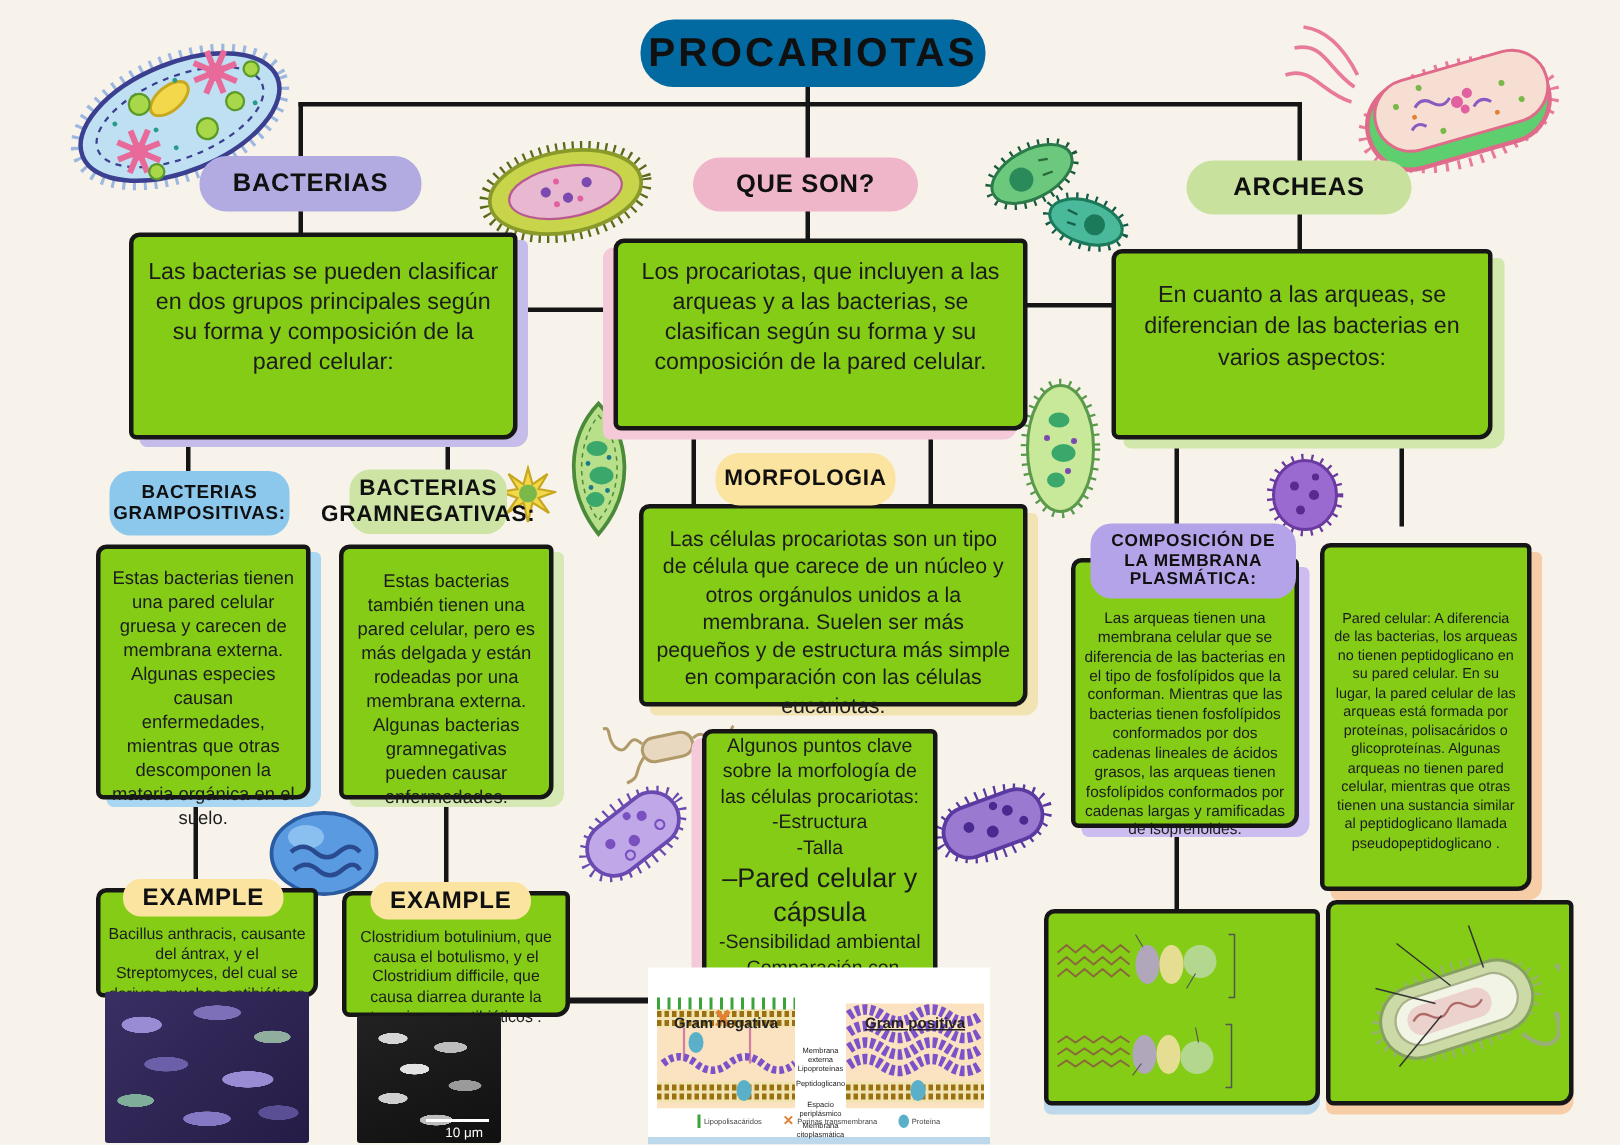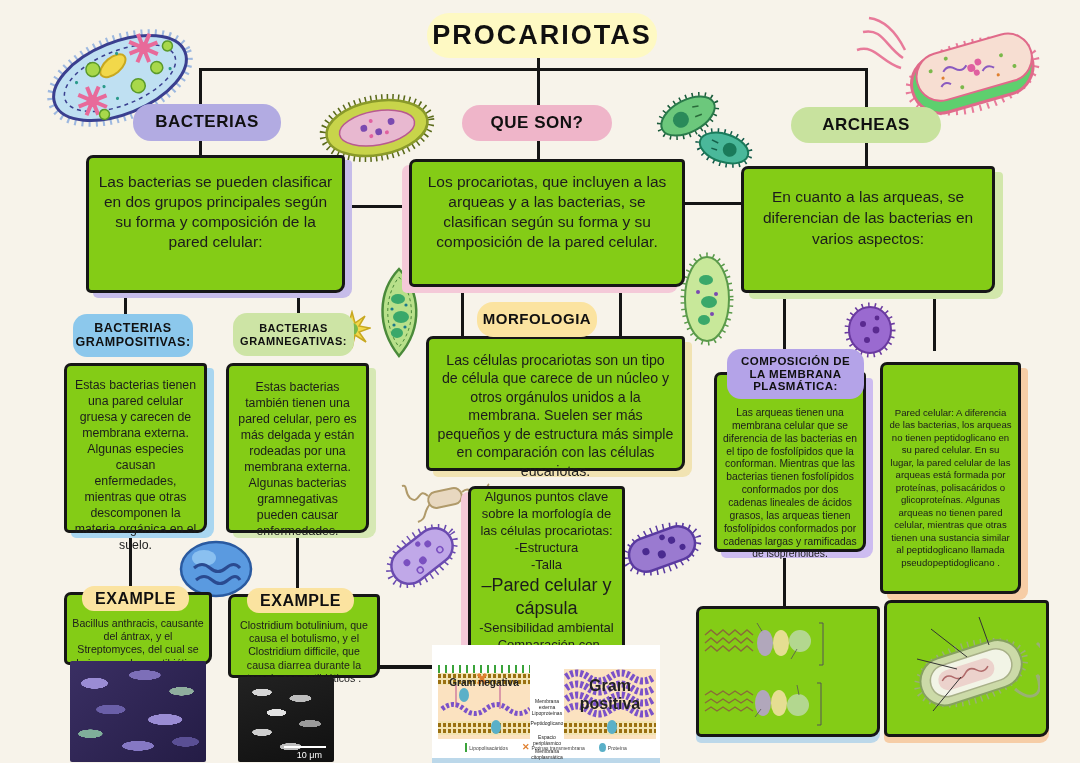--- a/index.html
+++ b/index.html
@@ -38,38 +38,38 @@
   <div class="line" style="left:461px;top:278px;width:3px;height:60px;"></div>
   <div class="line" style="left:619px;top:278px;width:3px;height:60px;"></div>
   <div class="line" style="left:783px;top:285px;width:3px;height:66px;"></div>
   <div class="line" style="left:933px;top:285px;width:3px;height:66px;"></div>
   <div class="line" style="left:129px;top:525px;width:3px;height:68px;"></div>
   <div class="line" style="left:296px;top:525px;width:3px;height:72px;"></div>
   <div class="line" style="left:372px;top:665px;width:64px;height:4px;"></div>
   <div class="line" style="left:783px;top:545px;width:3px;height:62px;"></div>
   <div class="line" style="left:933px;top:587px;width:3px;height:14px;"></div>
 
-  <div class="pill" style="left:427px;top:13px;width:230px;height:45px;background:#fef9c3;border-radius:22px;font-size:27px;letter-spacing:2px;">PROCARIOTAS</div>
+  <div class="pill" style="left:427px;top:13px;width:230px;height:45px;background:#0369a1;border-radius:22px;font-size:27px;letter-spacing:2px;">PROCARIOTAS</div>
 
   <div class="pill" style="left:133px;top:104px;width:148px;height:37px;background:#b2abe2;border-radius:18px;font-size:17px;">BACTERIAS</div>
   <div class="pill" style="left:462px;top:105px;width:150px;height:36px;background:#efb5c9;border-radius:18px;font-size:17px;">QUE SON?</div>
   <div class="pill" style="left:791px;top:107px;width:150px;height:36px;background:#c8e29e;border-radius:18px;font-size:17px;">ARCHEAS</div>
 
   <div class="box" style="left:86px;top:155px;width:253px;height:132px;box-shadow:7px 5px 0 #c6bce9;">
     <div class="bodytext" style="font-size:15.5px;line-height:1.3;padding:14px 8px;">Las bacterias se pueden clasificar en dos grupos principales según su forma y composición de la pared celular:</div>
   </div>
   <div class="box" style="left:409px;top:159px;width:270px;height:122px;box-shadow:-7px 6px 0 #f4c9d8;">
     <div class="bodytext" style="font-size:15.5px;line-height:1.3;padding:10px 8px;">Los procariotas, que incluyen a las arqueas y a las bacterias, se clasifican según su forma y su composición de la pared celular.</div>
   </div>
   <div class="box" style="left:741px;top:166px;width:248px;height:121px;box-shadow:8px 6px 0 #d2e7ab;">
     <div class="bodytext" style="font-size:15.5px;line-height:1.35;padding:18px 10px;">En cuanto a las arqueas, se diferencian de las bacterias en varios aspectos:</div>
   </div>
 
   <div class="pill" style="left:73px;top:314px;width:120px;height:43px;background:#8cc8ec;border-radius:14px;font-size:12.5px;">BACTERIAS GRAMPOSITIVAS:</div>
-  <div class="pill" style="left:233px;top:313px;width:121px;height:43px;background:#cde4a5;border-radius:14px;font-size:11px;">BACTERIAS GRAMNEGATIVAS:</div>
+  <div class="pill" style="left:233px;top:313px;width:105px;height:43px;background:#cde4a5;border-radius:14px;font-size:15px;">BACTERIAS GRAMNEGATIVAS:</div>
   <div class="pill" style="left:477px;top:302px;width:120px;height:35px;background:#fbe3a0;border-radius:16px;font-size:15px;">MORFOLOGIA</div>
   <div class="pill" style="left:727px;top:349px;width:129px;height:50px;background:#b4a3e8;border-radius:14px;font-size:11.5px;padding:0 4px;">COMPOSICIÓN DE LA MEMBRANA PLASMÁTICA:</div>
 
   <div class="box" style="left:64px;top:363px;width:137px;height:164px;box-shadow:7px 5px 0 #a9d6f0;">
     <div class="bodytext" style="font-size:12.3px;line-height:1.3;padding:12px 6px;">Estas bacterias tienen una pared celular gruesa y carecen de membrana externa. Algunas especies causan enfermedades, mientras que otras descomponen la materia orgánica en el suelo.</div>
   </div>
   <div class="box" style="left:226px;top:363px;width:137px;height:164px;box-shadow:7px 5px 0 #d6e8b4;">
     <div class="bodytext" style="font-size:12.3px;line-height:1.3;padding:14px 6px;">Estas bacterias también tienen una pared celular, pero es más delgada y están rodeadas por una membrana externa. Algunas bacterias gramnegativas pueden causar enfermedades.</div>
   </div>
   <div class="box" style="left:426px;top:336px;width:253px;height:129px;box-shadow:7px 6px 0 #f1e3b2;">
@@ -119,21 +119,21 @@
         radial-gradient(18px 6px at 75% 55%, #9a9a9a 0 60%, transparent 62%),
         radial-gradient(16px 6px at 25% 65%, #cfcfcf 0 60%, transparent 62%),
         radial-gradient(18px 6px at 55% 82%, #bdbdbd 0 60%, transparent 62%),
         linear-gradient(160deg,#222,#101010);">
     <div style="position:absolute;right:8px;bottom:14px;width:42px;height:2px;background:#fff;"></div>
     <div style="position:absolute;right:12px;bottom:2px;color:#fff;font-size:9px;">10 μm</div>
   </div>
 
   <div style="position:absolute;left:432px;top:645px;width:228px;height:113px;background:#fff;z-index:2;box-shadow:0 5px 0 #bcd8ea;">
     <div class="tlbl b" style="left:2px;top:4px;width:100px;font-size:10px;">Gram negativa</div>
-    <div class="tlbl b" style="left:128px;top:4px;width:100px;font-size:16px;">Gram positiva</div>
+    <div class="tlbl b" style="left:128px;top:4px;width:100px;font-size:10px;text-decoration:underline;">Gram positiva</div>
 
     <svg style="position:absolute;left:6px;top:20px;" width="92" height="74" viewBox="0 0 92 74">
       <rect x="0" y="8" width="92" height="66" fill="#fbe2c0"></rect>
       <line x1="0" y1="4" x2="92" y2="4" stroke="#3aa33a" stroke-width="9" stroke-dasharray="2 5"></line>
       <rect x="0" y="8" width="92" height="12" fill="#f2e3b2"></rect>
       <line x1="0" y1="11" x2="92" y2="11" stroke="#9a7010" stroke-width="4" stroke-dasharray="3 2"></line>
       <line x1="0" y1="17" x2="92" y2="17" stroke="#9a7010" stroke-width="4" stroke-dasharray="3 2"></line>
       <path d="M40,9 l8,10 M48,9 l-8,10" stroke="#e08030" stroke-width="3"></path>
       <line x1="18" y1="20" x2="18" y2="42" stroke="#d080a0" stroke-width="1.5"></line>
       <line x1="62" y1="20" x2="62" y2="44" stroke="#d080a0" stroke-width="1.5"></line>

